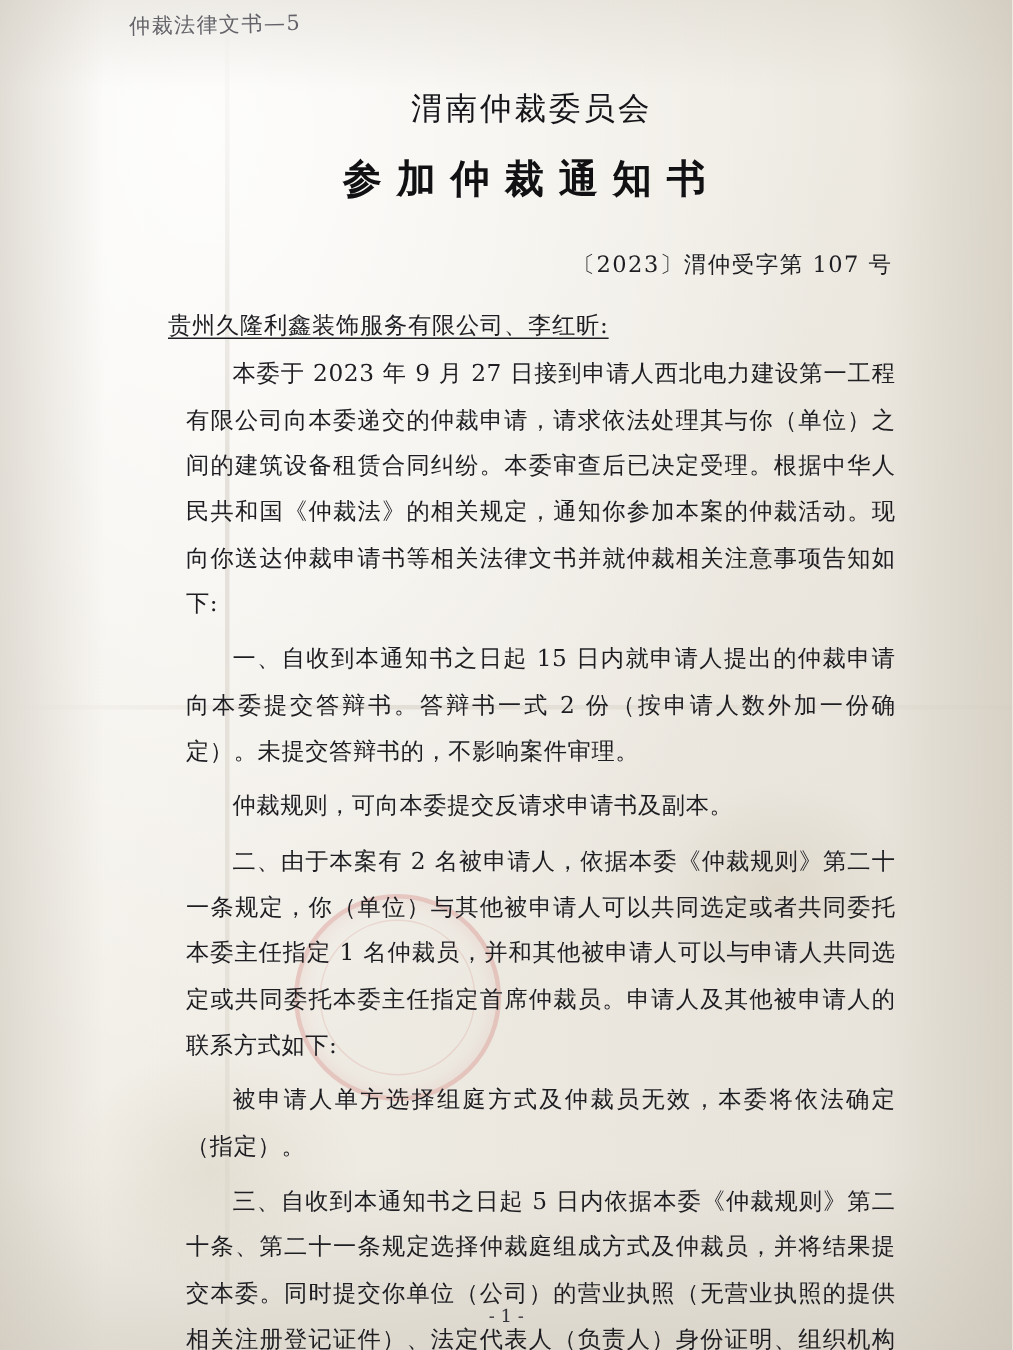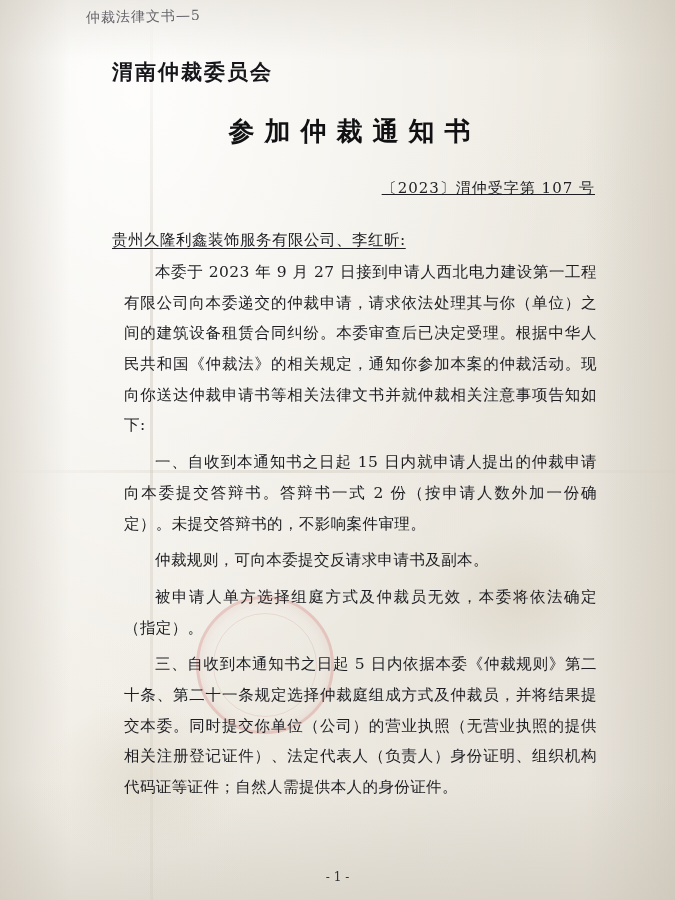--- a/index.html
+++ b/index.html
@@ -104,45 +104,45 @@
     left: 0; top: 0;
     width: 675px;
     height: 900px;
     padding: 44px 78px 0 112px;
     box-sizing: border-box;
     color: #1d1d22;
     font-family: "DejaVu Serif", serif;
   }
 
   .org-title {
+    text-align: center;
     font-size: 21px;
-    font-weight: bold;
+    font-weight: normal;
     letter-spacing: 2px;
     margin-top: 14px;
     color: #16161a;
   }
   .doc-title {
     text-align: center;
     font-size: 26px;
     font-weight: bold;
     letter-spacing: 10px;
-    margin-top: 28px;
+    margin-top: 16px;
     color: #111114;
   }
   .case-no {
     text-align: right;
     font-size: 15px;
     margin-top: 30px;
     letter-spacing: 1px;
     padding-right: 2px;
-    text-decoration: underline;
   }
   .addressee {
     font-size: 15.5px;
-    margin-top: 32px;
+    margin-top: 21px;
     letter-spacing: 0.5px;
   }
   .u {
     text-decoration: underline;
     text-underline-offset: 3px;
   }
   p.body {
     font-size: 15.5px;
     line-height: 1.98;
     margin: 6px 0 0 0;
@@ -192,20 +192,21 @@
     <div class="case-no">〔2023〕渭仲受字第 107 号</div>
 
     <div class="addressee u">贵州久隆利鑫装饰服务有限公司、李红昕:</div>
 
     <p class="body indent">本委于 2023 年 9 月 27 日接到申请人西北电力建设第一工程有限公司向本委递交的仲裁申请，请求依法处理其与你（单位）之间的建筑设备租赁合同纠纷。本委审查后已决定受理。根据中华人民共和国《仲裁法》的相关规定，通知你参加本案的仲裁活动。现向你送达仲裁申请书等相关法律文书并就仲裁相关注意事项告知如下:</p>
 
     <p class="body indent">一、自收到本通知书之日起 15 日内就申请人提出的仲裁申请向本委提交答辩书。答辩书一式 2 份（按申请人数外加一份确定）。未提交答辩书的，不影响案件审理。</p>
 
     <p class="body indent">仲裁规则，可向本委提交反请求申请书及副本。</p>
 
+    <p class="body indent">二、由于本案有 2 名被申请人，依据本委《仲裁规则》第二十一条规定，你（单位）与其他被申请人可以共同选定或者共同委托本委主任指定 1 名仲裁员，并和其他被申请人可以与申请人共同选定或共同委托本委主任指定首席仲裁员。申请人及其他被申请人的联系方式如下:</p>
 
 
     <p class="body indent">被申请人单方选择组庭方式及仲裁员无效，本委将依法确定（指定）。</p>
 
     <p class="body indent">三、自收到本通知书之日起 5 日内依据本委《仲裁规则》第二十条、第二十一条规定选择仲裁庭组成方式及仲裁员，并将结果提交本委。同时提交你单位（公司）的营业执照（无营业执照的提供相关注册登记证件）、法定代表人（负责人）身份证明、组织机构代码证等证件；自然人需提供本人的身份证件。</p>
 
   </div>
 
   <div class="page-num">- 1 -</div>
 

